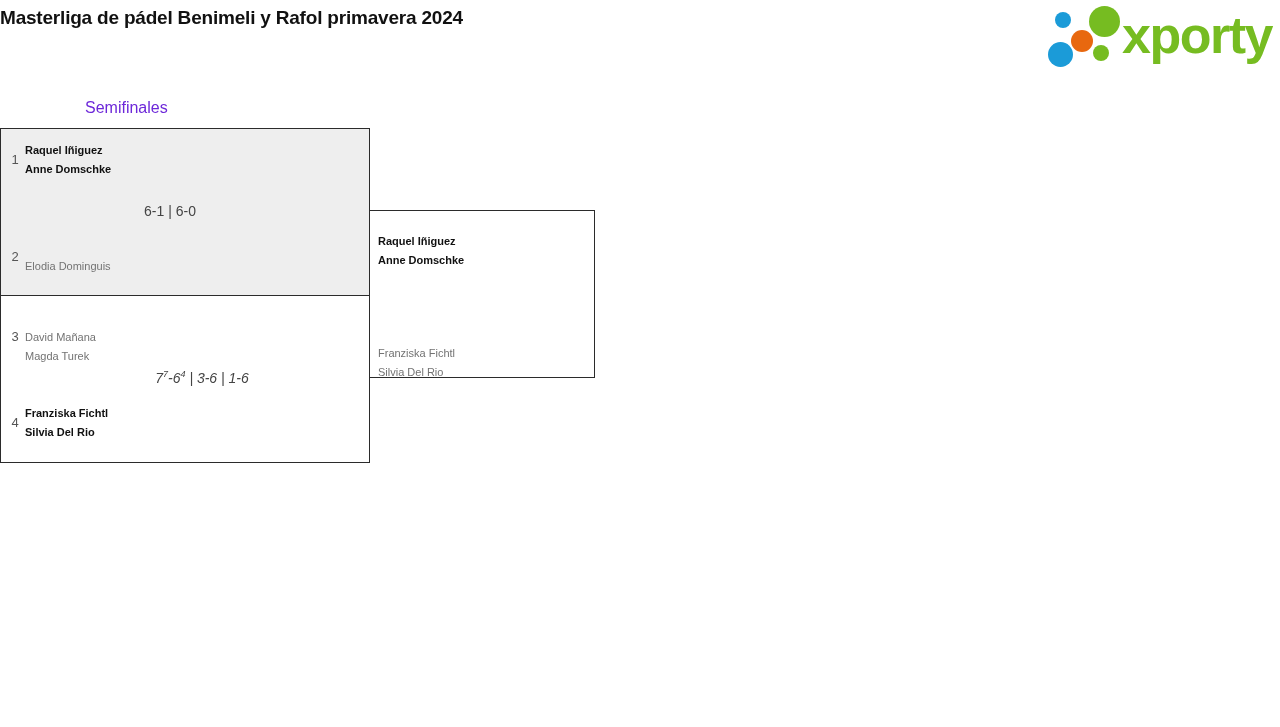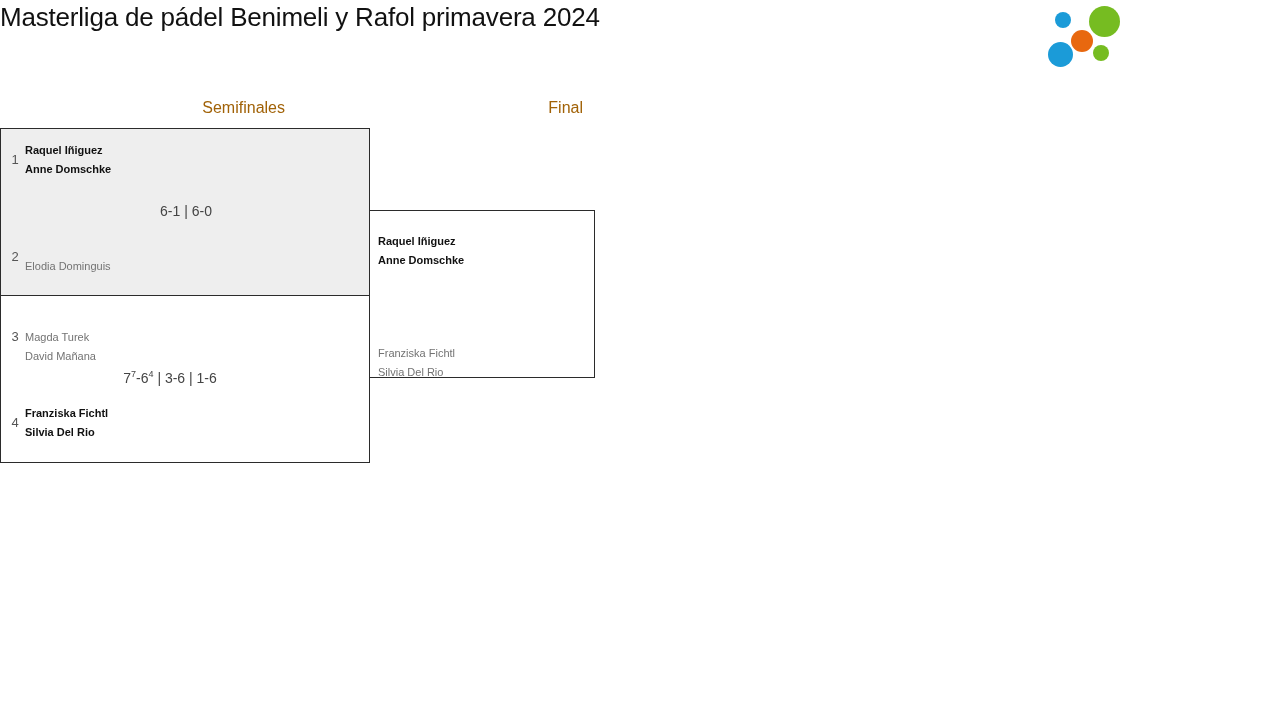--- a/index.html
+++ b/index.html
@@ -23,22 +23,22 @@
     left: 0; top: 0;
     width: 1280px;
     height: 86px;
   }
   #title-block {
     position: absolute;
     left: 0; top: 2px;
     width: 900px;
   }
   .title-line {
-    font-size: 26px;
-    font-weight: 400;
+    font-size: 19px;
+    font-weight: 700;
     line-height: 31px;
     letter-spacing: -0.2px;
     color: #111111;
     white-space: nowrap;
   }
 
   
   #logo {
     position: absolute;
     left: 1046px; top: 4px;
@@ -71,22 +71,22 @@
     position: absolute;
     left: 0; top: 86px;
     width: 1280px;
     height: 400px;
   }
 
   .round-header {
     position: absolute;
     font-size: 16px;
     font-weight: 400;
-    color: #a16207;
-    text-align: right;
+    color: #6d28d9;
+    text-align: left;
     line-height: 20px;
   }
   #header-semifinales { left: 85px; top: 12px; width: 200px; }
   #header-final       { left: 383px; top: 12px; width: 200px; }
 
   
   .match-sf {
     position: absolute;
     left: 0;
     width: 370px;
@@ -139,50 +139,50 @@
   #final-team-bottom { top: 113px; }
 
   
   .score {
     position: absolute;
     font-size: 14px;
     color: #444444;
     line-height: 18px;
     text-align: center;
   }
-  #score-sf-1 { left: 60px; top: 73px; width: 250px; }
-  #score-sf-2 { left: 44px; top: 73px; width: 250px; }
+  #score-sf-1 { left: 44px; top: 73px; width: 250px; }
+  #score-sf-2 { left: 76px; top: 73px; width: 250px; font-style: italic; }
   #score-final { left: 0px; top: 112px; width: 226px; }
   .score sup { font-size: 9px; vertical-align: super; line-height: 0; }
 </style>
 </head>
 <body>
 
 <div id="header">
 
   <div id="title-block">
     <div class="title-line">Masterliga de pádel Benimeli y Rafol primavera 2024</div>
   </div>
 
   <div id="logo">
     <div id="logo-dots">
       <span class="dot" id="dot-blue-small"></span>
       <span class="dot" id="dot-orange"></span>
       <span class="dot" id="dot-blue-large"></span>
       <span class="dot" id="dot-green-large"></span>
       <span class="dot" id="dot-green-small"></span>
     </div>
+    <div id="logo-text">xporty</div>
   </div>
 
 </div>
 
 <div id="bracket">
 
   <div class="round-header" id="header-semifinales">Semifinales</div>
-  <div class="round-header" id="header-final">Final</div>
 
   <div class="match-sf" id="match-sf-1">
     <div class="team team-sf team-top winner">
       <span class="seed">1</span>
       <span class="names">
         <span class="pl">Raquel Iñiguez</span>
         <span class="pl">Anne Domschke</span>
       </span>
     </div>
     <div class="score" id="score-sf-1">6-1 | 6-0</div>
@@ -191,22 +191,22 @@
       <span class="names">
         <span class="pl">Elodia Dominguis</span>
       </span>
     </div>
   </div>
 
   <div class="match-sf" id="match-sf-2">
     <div class="team team-sf team-top loser">
       <span class="seed">3</span>
       <span class="names">
+        <span class="pl">David Mañana</span>
         <span class="pl">Magda Turek</span>
-        <span class="pl">David Mañana</span>
       </span>
     </div>
     <div class="score" id="score-sf-2"><span>7</span><sup>7</sup>-<span>6</span><sup>4</sup>
       <span>| 3-6 | 1-6</span></div>
     <div class="team team-sf team-bottom winner">
       <span class="seed">4</span>
       <span class="names">
         <span class="pl">Franziska Fichtl</span>
         <span class="pl">Silvia Del Rio</span>
       </span>

